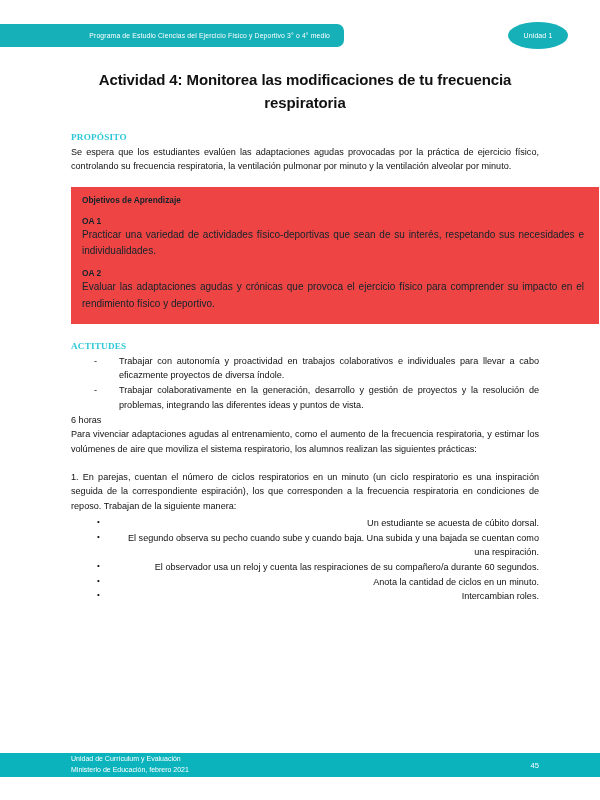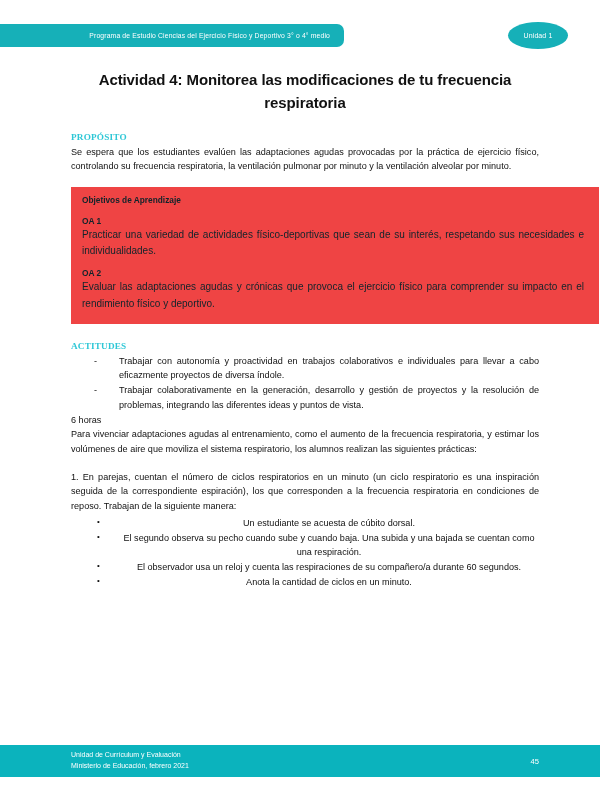--- a/index.html
+++ b/index.html
@@ -146,21 +146,21 @@
     content: "-";
     position: absolute;
     left: 23px;
     top: 0;
   }
   ul.bullet-list li {
     position: relative;
     padding-left: 48px;
     font-size: 9.1px;
     line-height: 1.62;
-    text-align: center;
+    text-align: right;
     margin-bottom: 0px;
     color: #111111;
   }
   ul.bullet-list li::before {
     content: "\2022";
     position: absolute;
     left: 26px;
     top: 0;
     font-size: 8px;
   }
@@ -168,21 +168,21 @@
   .para-block {
     margin-top: 13px;
   }
 
   
   .footer {
     position: absolute;
     left: 0;
     bottom: 23px;
     width: 100%;
-    height: 32px;
+    height: 24px;
     background: #0bb3bd;
   }
   .footer-inner {
     position: absolute;
     left: 71px;
     right: 61px;
     top: 0;
     bottom: 0;
     display: flex;
     align-items: center;
@@ -241,20 +241,21 @@
 
   <div class="body-text">Para vivenciar adaptaciones agudas al entrenamiento, como el aumento de la frecuencia respiratoria, y estimar los volúmenes de aire que moviliza el sistema respiratorio, los alumnos realizan las siguientes prácticas:</div>
 
   <div class="para-block body-text">1. En parejas, cuentan el número de ciclos respiratorios en un minuto (un ciclo respiratorio es una inspiración seguida de la correspondiente espiración), los que corresponden a la frecuencia respiratoria en condiciones de reposo. Trabajan de la siguiente manera:</div>
 
   <ul class="bullet-list">
     <li>Un estudiante se acuesta de cúbito dorsal.</li>
     <li>El segundo observa su pecho cuando sube y cuando baja. Una subida y una bajada se cuentan como una respiración.</li>
     <li>El observador usa un reloj y cuenta las respiraciones de su compañero/a durante 60 segundos.</li>
     <li>Anota la cantidad de ciclos en un minuto.</li>
+    <li>Intercambian roles.</li>
   </ul>
 
 </div>
 
 <div class="footer">
   <div class="footer-inner">
     <div class="footer-lines">
       <div>Unidad de Currículum y Evaluación</div>
       <div>Ministerio de Educación, febrero 2021</div>
     </div>

